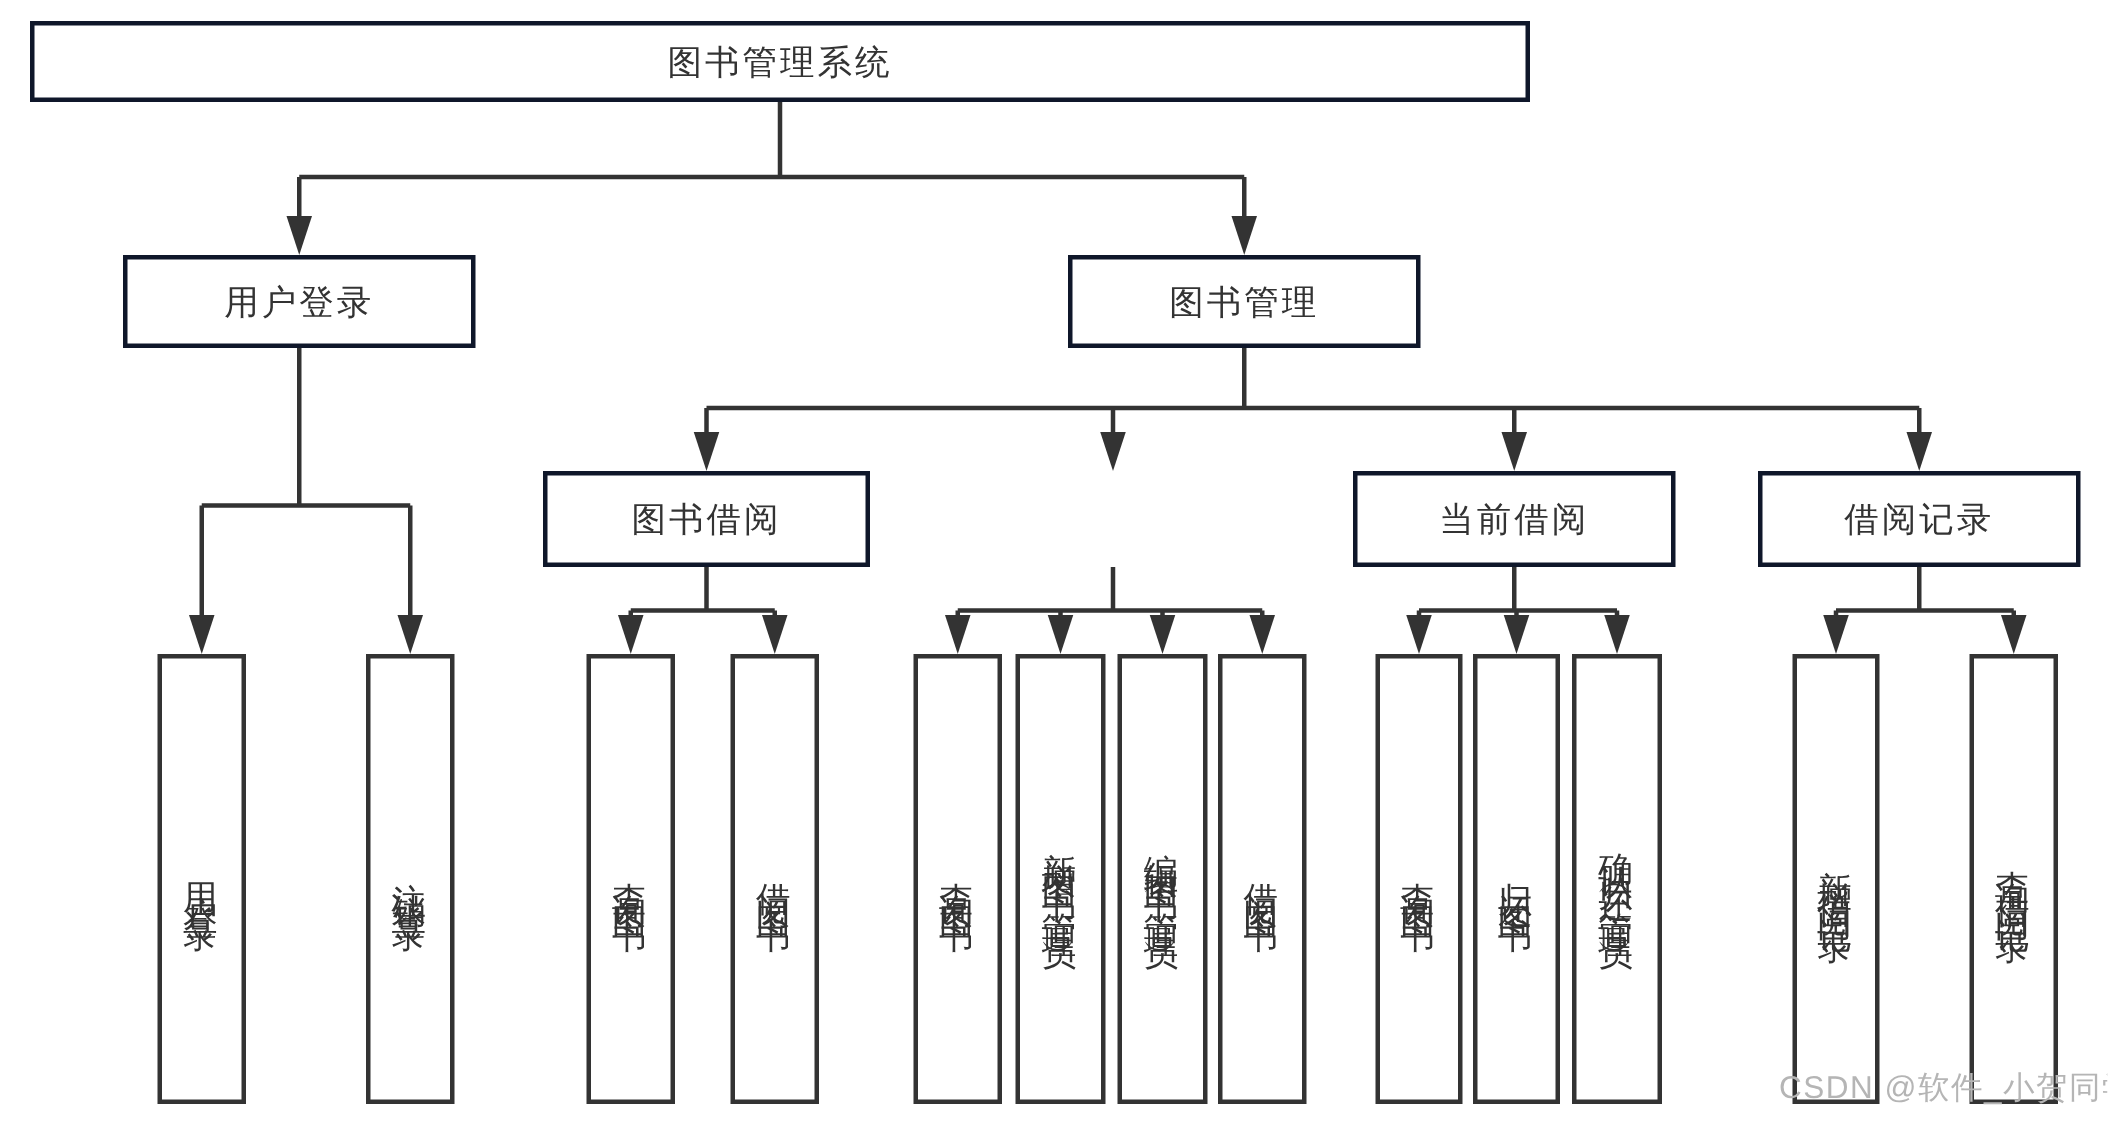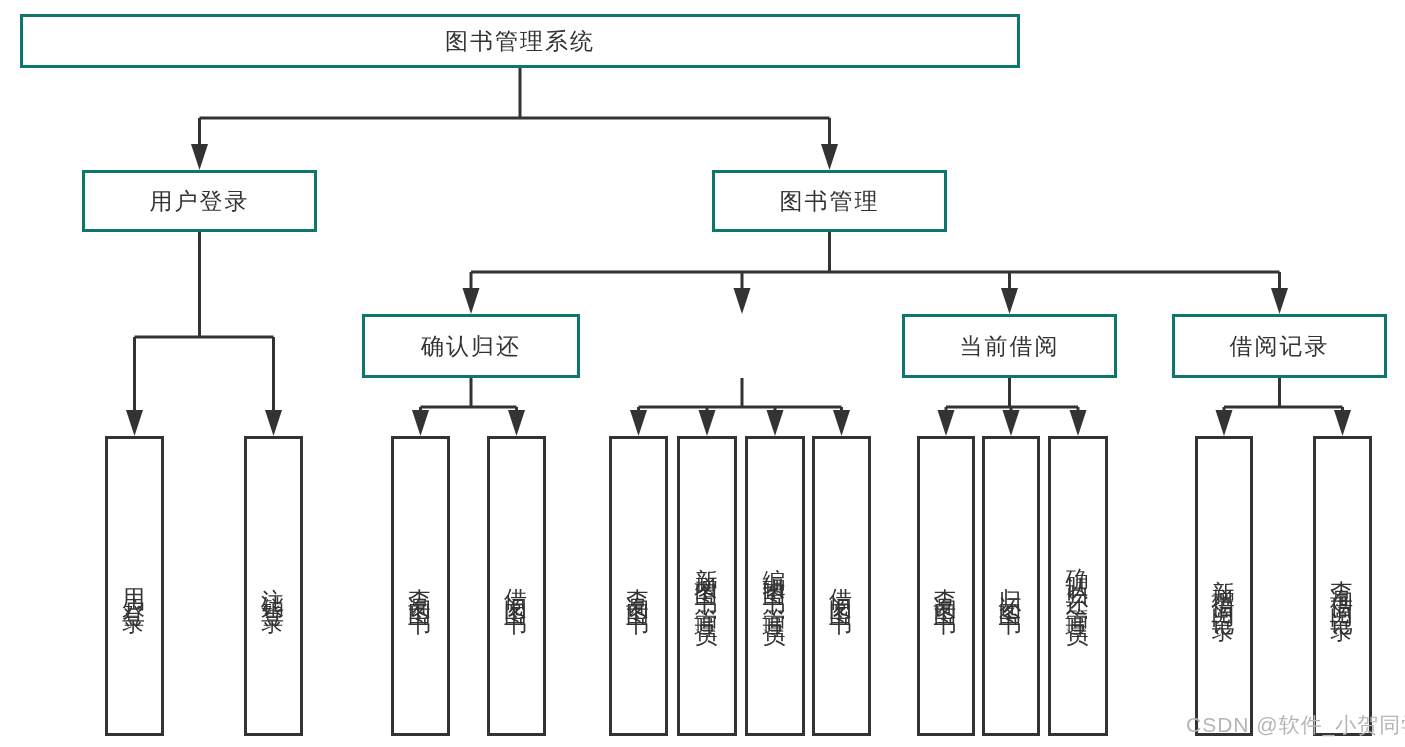--- a/index.html
+++ b/index.html
@@ -26,21 +26,21 @@
     stroke: #333333;
     stroke-width: 3;
     fill: none;
   }
   .edges polygon {
     fill: #333333;
     stroke: none;
   }
   .box {
     position: absolute;
-    border: 3px solid #0f766e;
+    border: 3px solid #0f172a;
     background: #ffffff;
     display: flex;
     align-items: center;
     justify-content: center;
     color: #333333;
     font-size: 23px;
     box-sizing: border-box;
     letter-spacing: 2px;
   }
   .vbox {
@@ -133,21 +133,21 @@
   </div>
 
   <div class="box" style="left:82px; top:170px; width:235px; height:62px;">
     <span>用户登录</span>
   </div>
   <div class="box" style="left:712px; top:170px; width:235px; height:62px;">
     <span>图书管理</span>
   </div>
 
   <div class="box" style="left:362px; top:314px; width:218px; height:64px;">
-    <span>确认归还</span>
+    <span>图书借阅</span>
   </div>
   <div class="box" style="left:902px; top:314px; width:215px; height:64px;">
     <span>当前借阅</span>
   </div>
   <div class="box" style="left:1172px; top:314px; width:215px; height:64px;">
     <span>借阅记录</span>
   </div>
 
   <div class="vbox" style="left:105px;">
     <span>用户登录</span>

